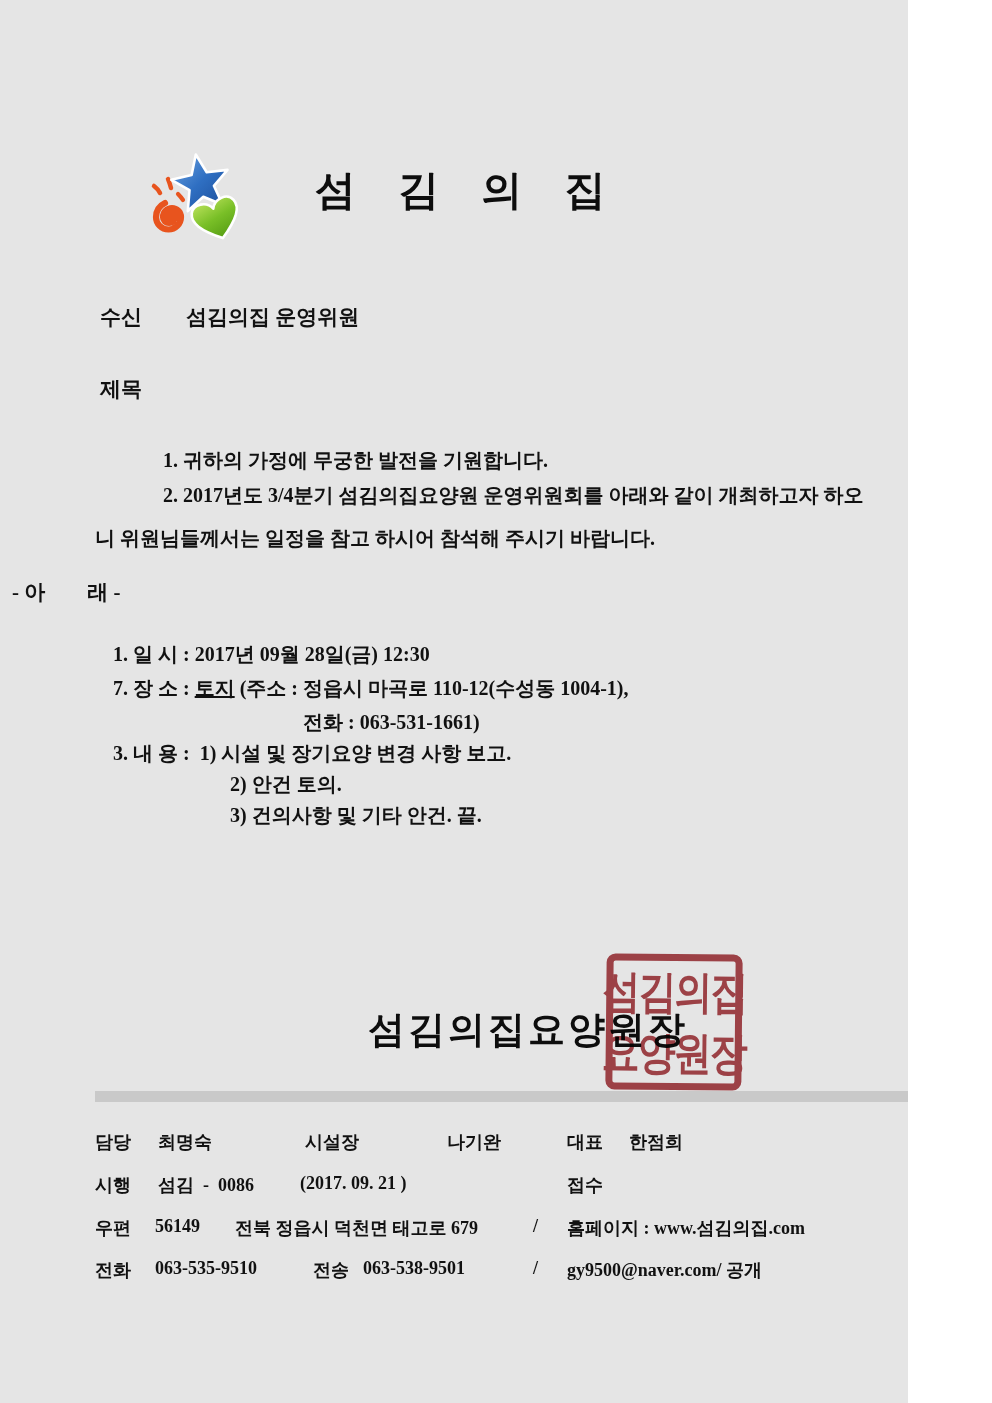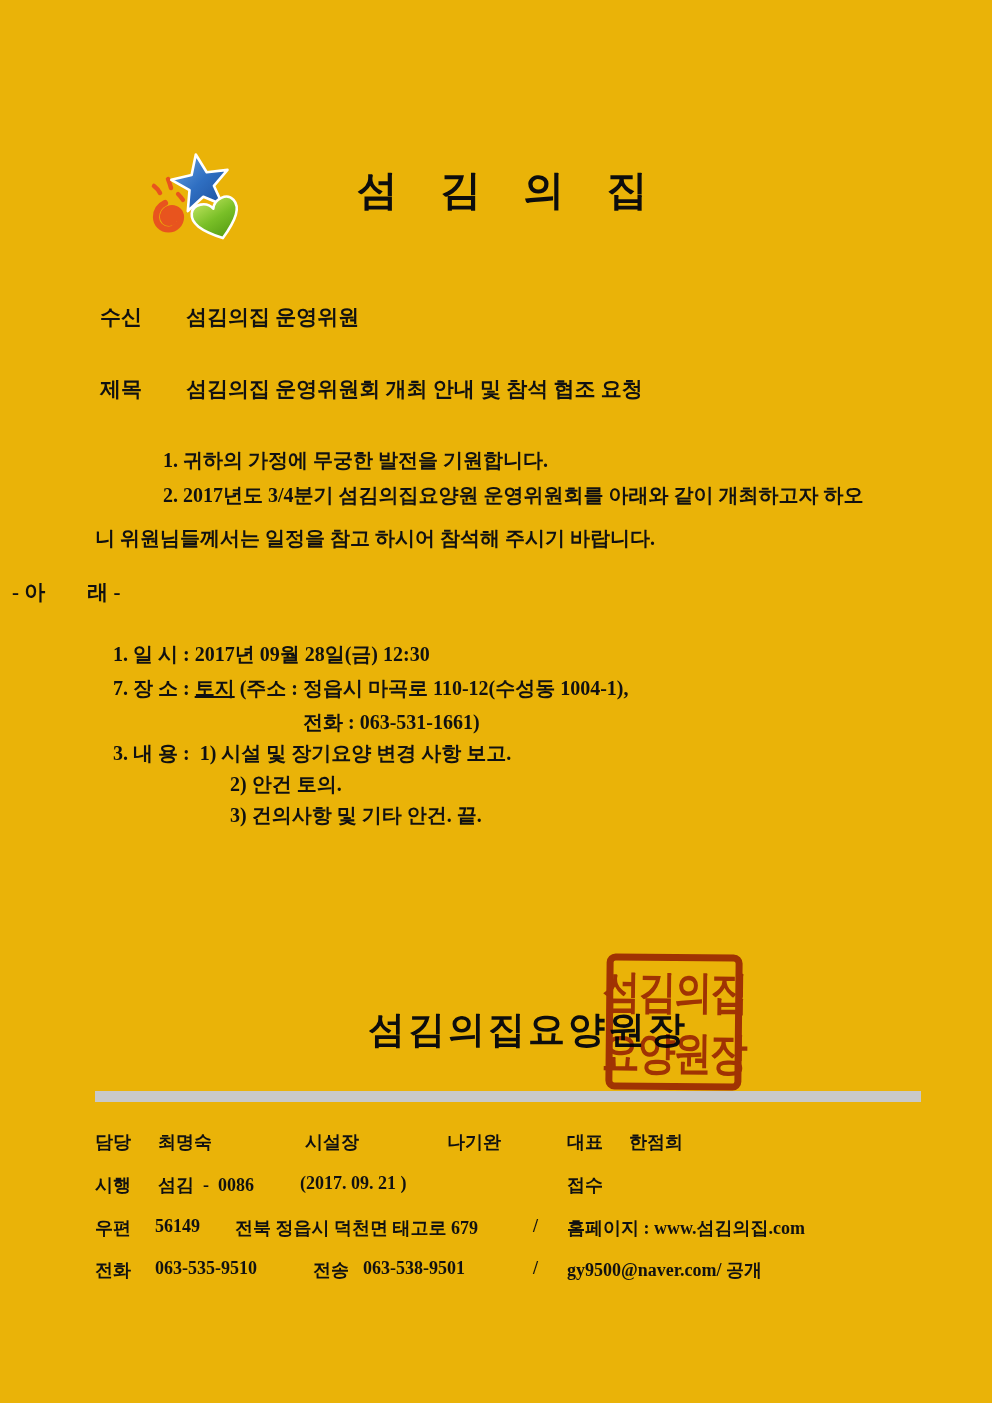--- a/index.html
+++ b/index.html
@@ -2,23 +2,23 @@
 <html><head>
 <meta charset="utf-8">
 <style>
   html, body {
     margin: 0;
     padding: 0;
     background: #ffffff;
   }
   .doc {
     position: relative;
-    width: 992px;
+    width: 908px;
     height: 1403px;
-    background: #eab308;
+    background: #e5e5e5;
     font-family: "Liberation Serif", "DejaVu Serif", serif;
     color: #111111;
     overflow: hidden;
   }
   .abs { position: absolute; white-space: pre; }
 
   
   .logo {
     position: absolute;
     left: 138px; top: 146px;
@@ -145,21 +145,20 @@
       <polygon points="57.8,8.5 68.7,26.3 89.5,23.9 75.9,39.8 84.6,58.8 65.3,50.8 49.8,65.0 51.5,44.1 33.3,33.8 53.6,29.0" fill="url(#starGrad)" stroke="#ffffff" stroke-width="2.6" stroke-linejoin="round"></polygon>
 
       <path transform="rotate(-18 79 74)" d="M79,62 C75,53 61,51 57,60 C53,69 60,79 79,93 C98,79 105,69 101,60 C97,51 83,53 79,62 Z" fill="url(#heartGrad)" stroke="#ffffff" stroke-width="2.6" stroke-linejoin="round"></path>
     </svg>
   </div>
   <h1 class="title">섬 김 의 집</h1>
 
   <span class="abs meta-label recipient-label">수신</span>
   <span class="abs meta-value recipient-value">섬김의집 운영위원</span>
   <span class="abs meta-label subject-label">제목</span>
-  <span class="abs meta-value subject-value">섬김의집 운영위원회 개최 안내 및 참석 협조 요청</span>
 
   <span class="abs body-line b1">1. 귀하의 가정에 무궁한 발전을 기원합니다.</span>
   <span class="abs body-line b2">2. 2017년도 3/4분기 섬김의집요양원 운영위원회를 아래와 같이 개최하고자 하오</span>
   <span class="abs body-line b3">니 위원님들께서는 일정을 참고 하시어 참석해 주시기 바랍니다.</span>
   <div class="abs below-divider">- 아        래 -</div>
 
   <span class="abs detail i1">1. 일 시 : 2017년 09월 28일(금) 12:30</span>
   <span class="abs detail i2"><span>7. 장 소 : </span><span class="place-name">토지</span><span> (주소 : 정읍시 마곡로 110-12(수성동 1004-1),</span></span>
   <span class="abs detail i2b">전화 : 063-531-1661)</span>
   <span class="abs detail i3">3. 내 용 :  1) 시설 및 장기요양 변경 사항 보고.</span>

